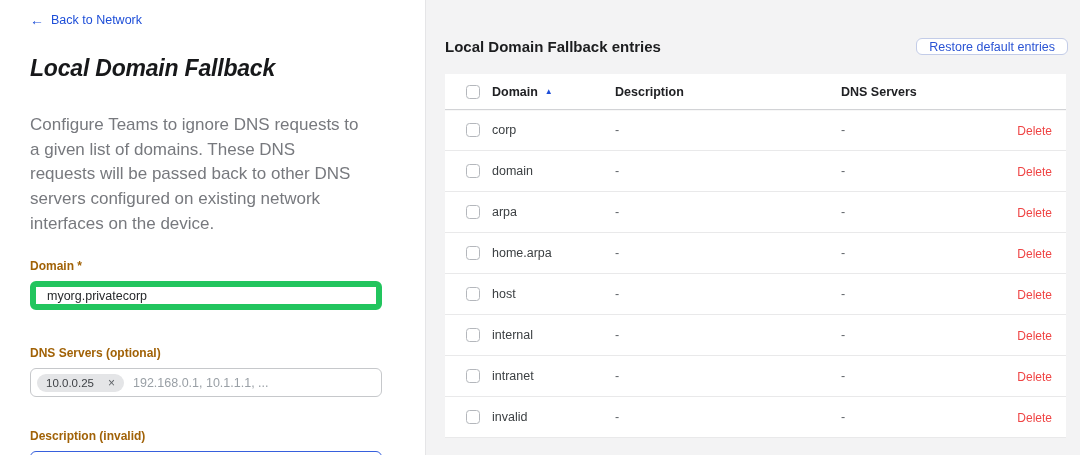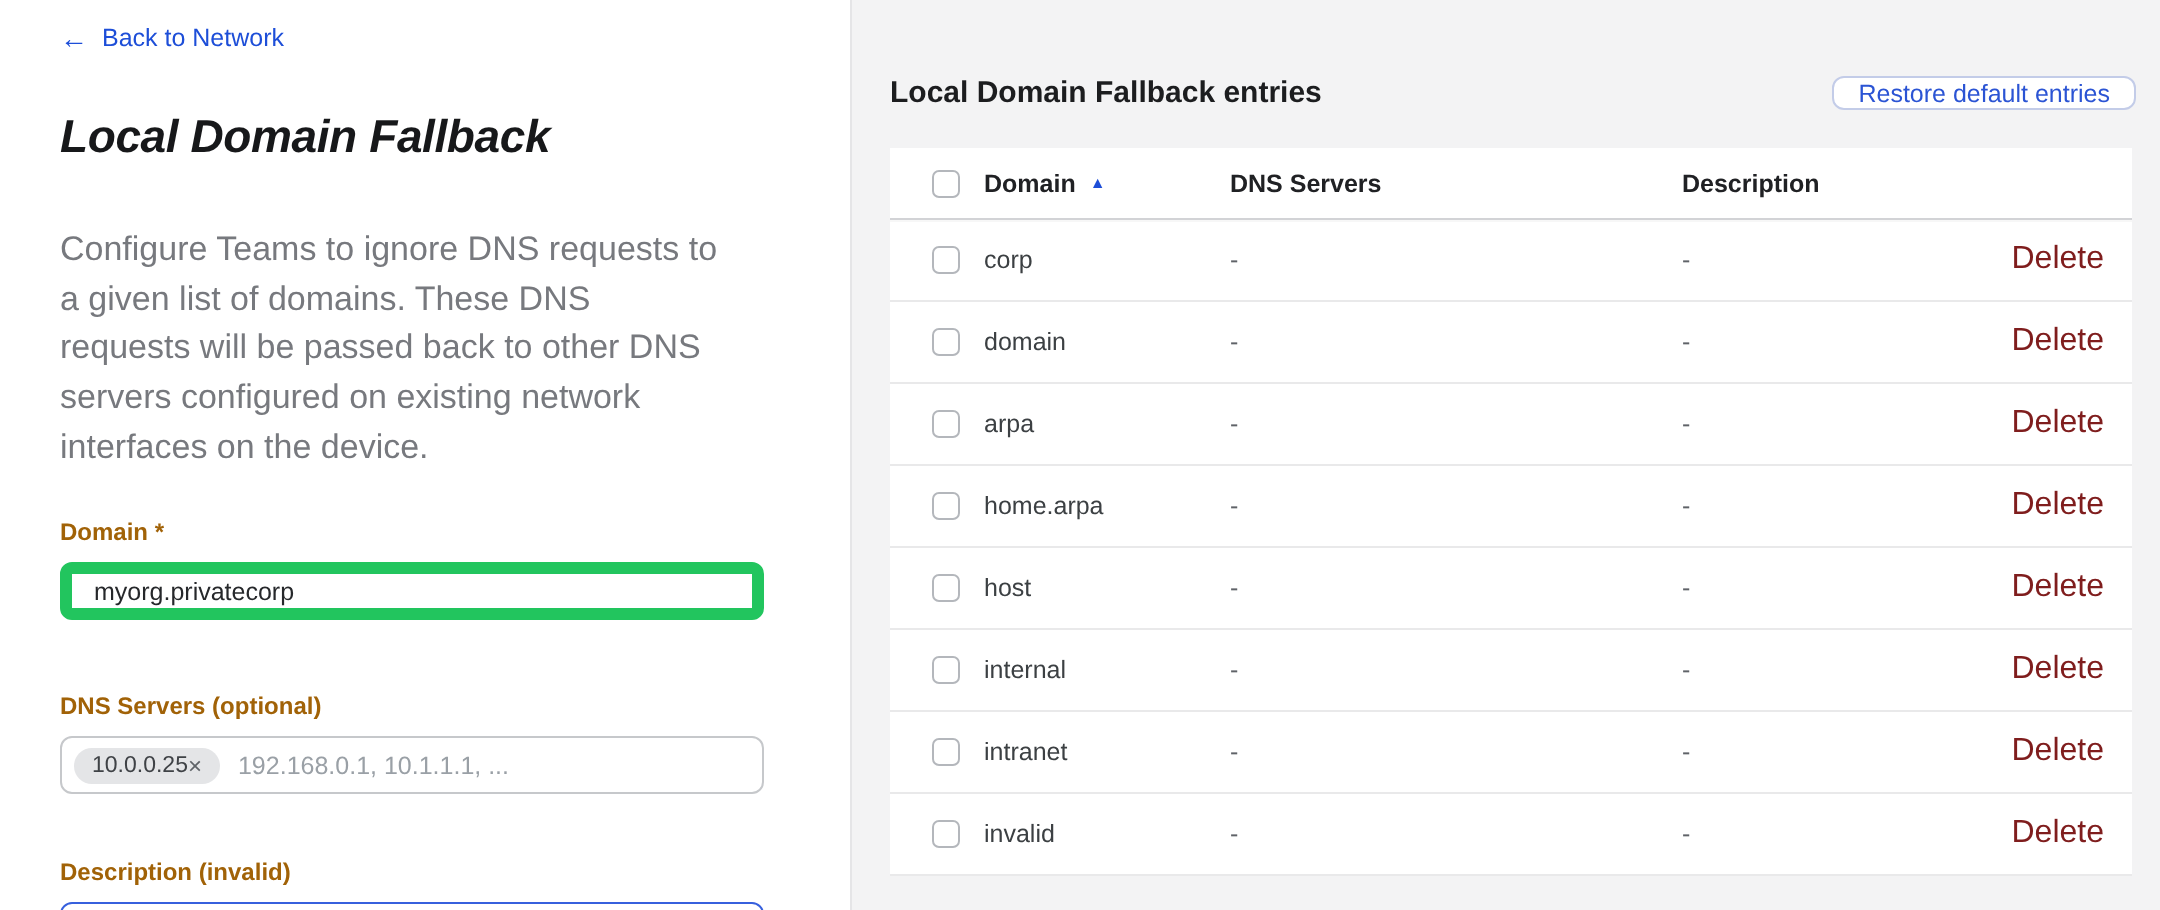--- a/index.html
+++ b/index.html
@@ -78,21 +78,21 @@
     border-radius: 6px;
     background: #fff;
     display: flex;
     align-items: center;
     padding: 0 6px;
     gap: 9px;
   }
   .chip {
     display: inline-flex;
     align-items: center;
-    gap: 0;
+    gap: 14px;
     background: #e4e5e7;
     border-radius: 10px;
     padding: 3px 9px;
     font-size: 11.5px;
     color: #3f4246;
   }
   .chip .chip-x {
     font-size: 12px;
     color: #5f6368;
     cursor: pointer;
@@ -170,22 +170,22 @@
   .sort-wrap { display: flex; align-items: center; gap: 7px; cursor: pointer; }
   .sort-arrow { font-size: 8px; color: #1d4ed8; line-height: 1; }
   .t-body-row {
     height: 41px;
     border-bottom: 1px solid #e9e9ea;
   }
   .cell { font-size: 12.5px; color: #3c4043; }
   .cell.dash { color: #5f6368; }
   .delete-cell { text-align: right; }
   .delete-link {
-    font-size: 16px;
-    color: #7f1d1d;
+    font-size: 12px;
+    color: #ef4444;
     text-decoration: none;
     cursor: pointer;
   }
   .cbx {
     appearance: none;
     -webkit-appearance: none;
     width: 14px;
     height: 14px;
     border: 1.5px solid #b4b7bc;
     border-radius: 3.5px;
@@ -233,22 +233,22 @@
 
   <div class="table-card">
     <div class="t-row t-head">
       <div>
           <input type="checkbox" class="cbx" style="">
         </div>
       <div class="sort-wrap">
         <span class="col-label">Domain</span>
         <span class="sort-arrow">▲</span>
       </div>
+      <div class="col-label">Description</div>
       <div class="col-label">DNS Servers</div>
-      <div class="col-label">Description</div>
       <div></div>
     </div>
 
       <div class="t-row t-body-row">
         <div>
           <input type="checkbox" class="cbx" style="">
         </div>
         <div class="cell">corp</div>
         <div class="cell dash">-</div>
         <div class="cell dash">-</div>

